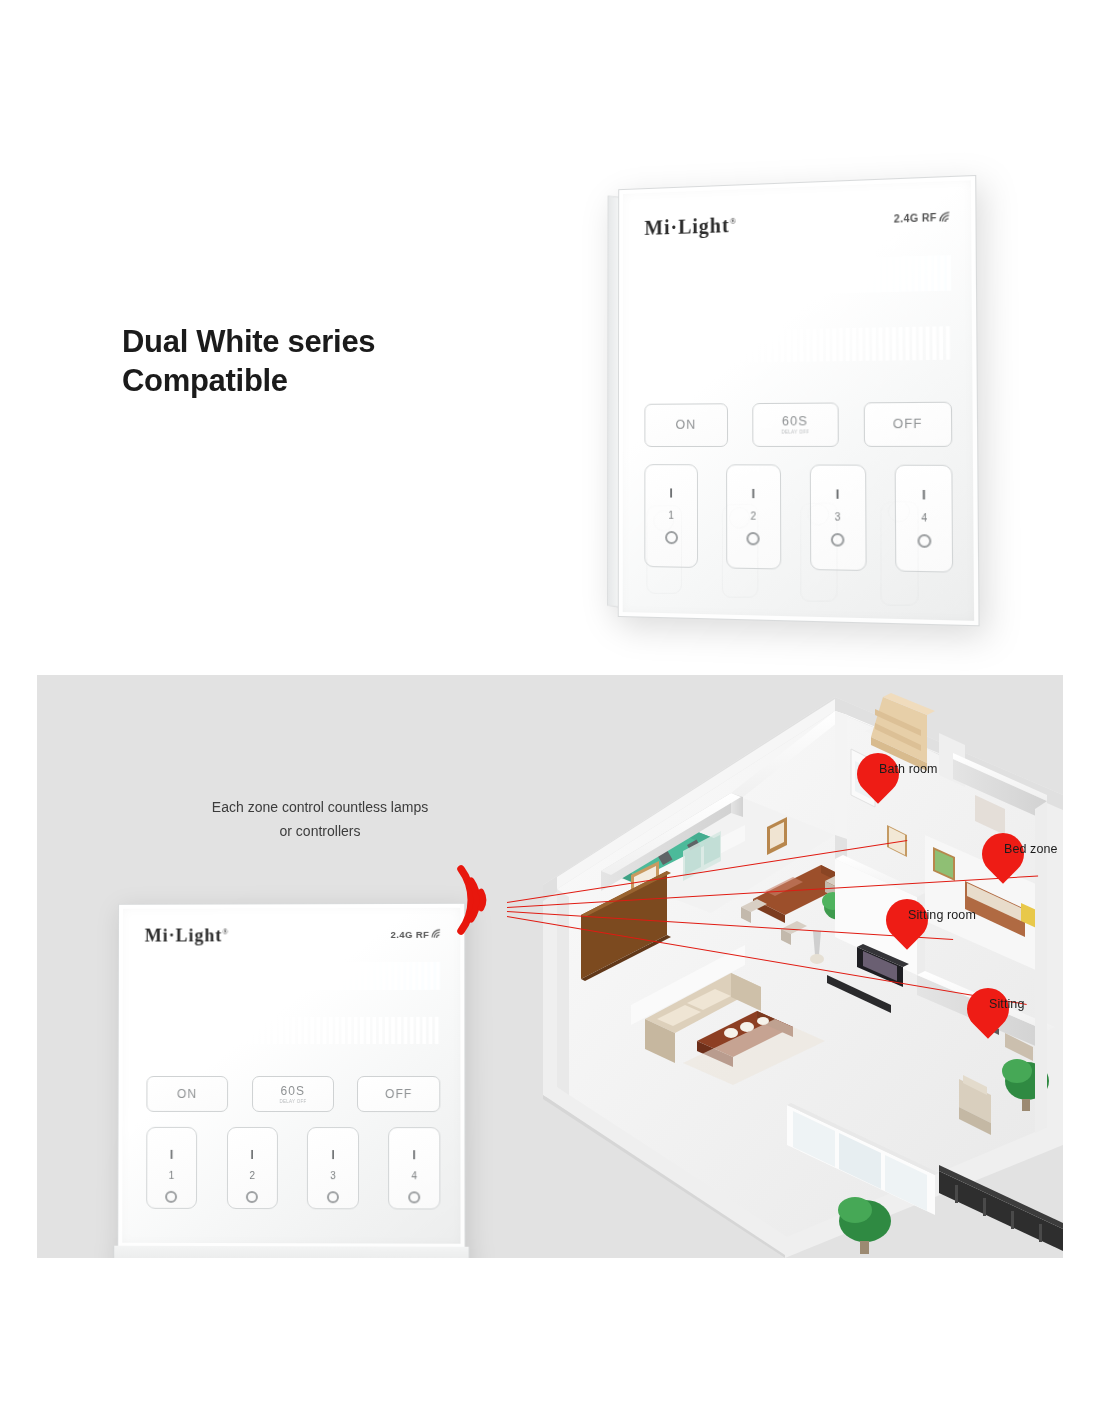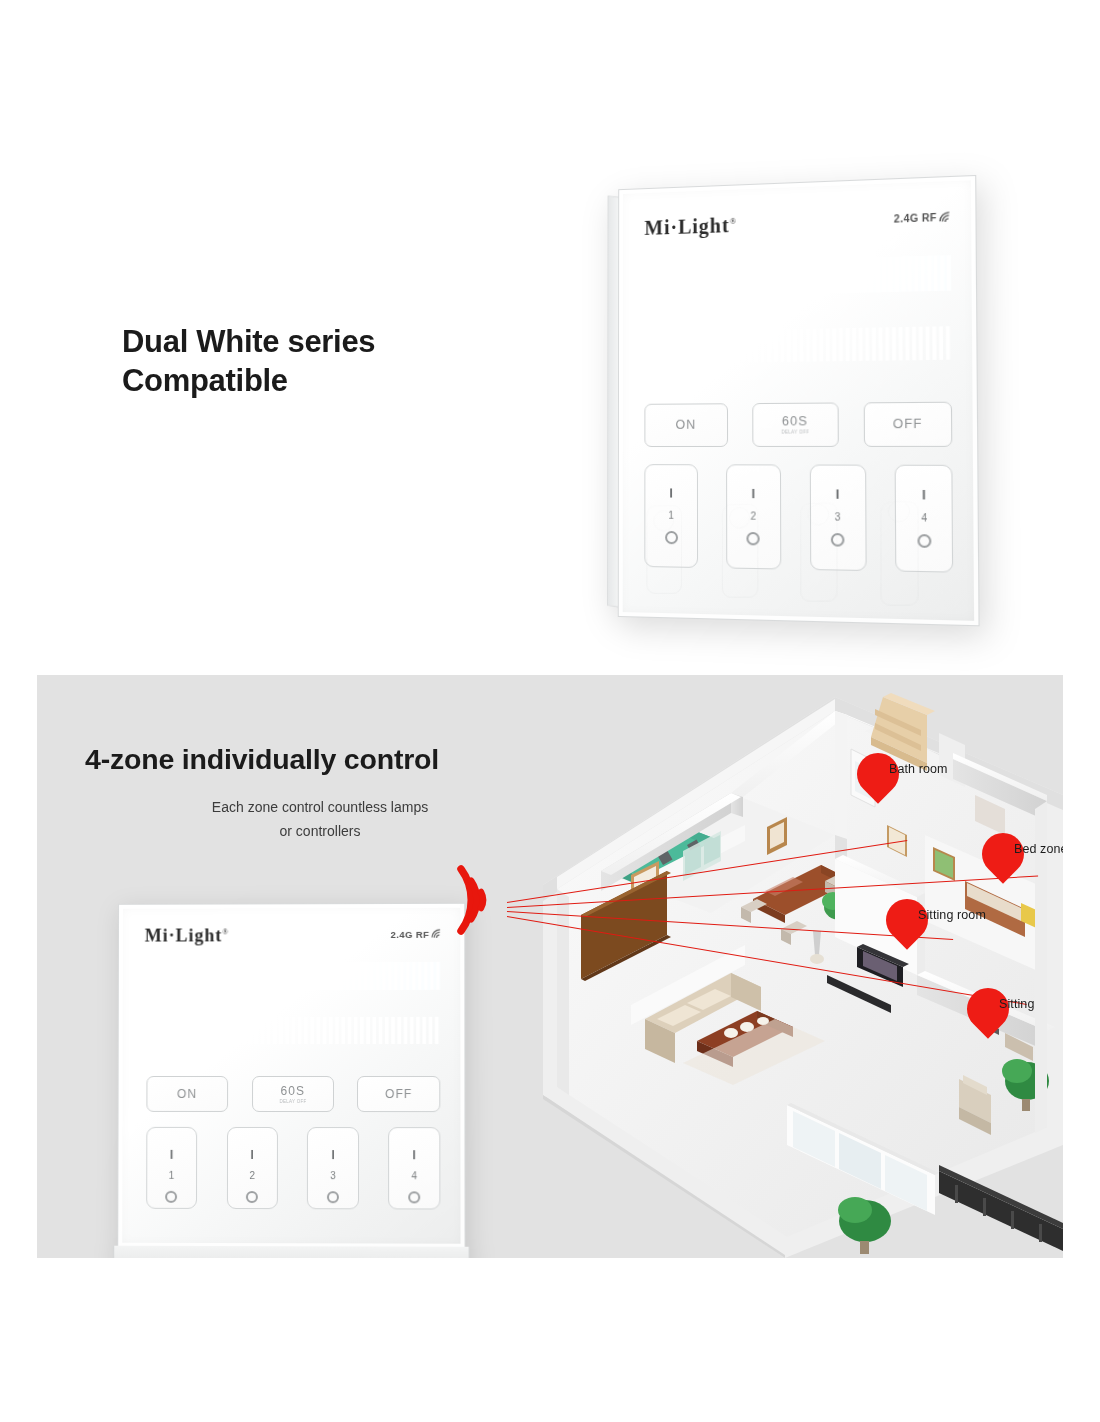--- a/index.html
+++ b/index.html
@@ -168,21 +168,21 @@
   
   #floorplan{position:absolute;left:498px;top:0;width:528px;height:583px;overflow:hidden;}
   #floorplan svg{display:block;}
 
   .pin{position:absolute;}
   .pin-shape{
     position:absolute;left:0;top:0;width:42px;height:42px;border-radius:50% 50% 50% 0;
     background:#ee1c15;transform:rotate(-45deg);
   }
   .pin-label{
-    position:absolute;left:32px;top:9px;white-space:nowrap;
+    position:absolute;left:22px;top:9px;white-space:nowrap;
     font-size:12.5px;color:#1c1c1c;font-weight:normal;letter-spacing:.1px;
   }
   .ray{position:absolute;height:0;border-top:1.3px solid #e01b12;transform-origin:left center;}
 </style>
 </head>
 <body>
 
 <div id="section-compatible">
 
   <div class="copy-block">
@@ -274,21 +274,20 @@
     <div class="refl-btn" style="left:257px;top:6px;width:34px;height:98px;border-radius:9px;"></div>
     <div class="refl-btn" style="left:34px;top:80px;width:19px;height:19px;border-radius:50%;"></div>
     <div class="refl-btn" style="left:110px;top:82px;width:19px;height:19px;border-radius:50%;"></div>
     <div class="refl-btn" style="left:187px;top:84px;width:19px;height:19px;border-radius:50%;"></div>
     <div class="refl-btn" style="left:264px;top:86px;width:19px;height:19px;border-radius:50%;"></div>
   </div>
 </div>
 
 <div id="section-zone">
 
-  <div class="zone-title">4-zone individually control</div>
   <div class="zone-sub">
     <div>Each zone control countless lamps</div>
     <div>or controllers</div>
   </div>
 
   <div class="panel-wrap" id="panel-bottom">
     <div class="panel-face">
       <div class="panel-bezel"></div>
       <div class="panel-inner">
 

